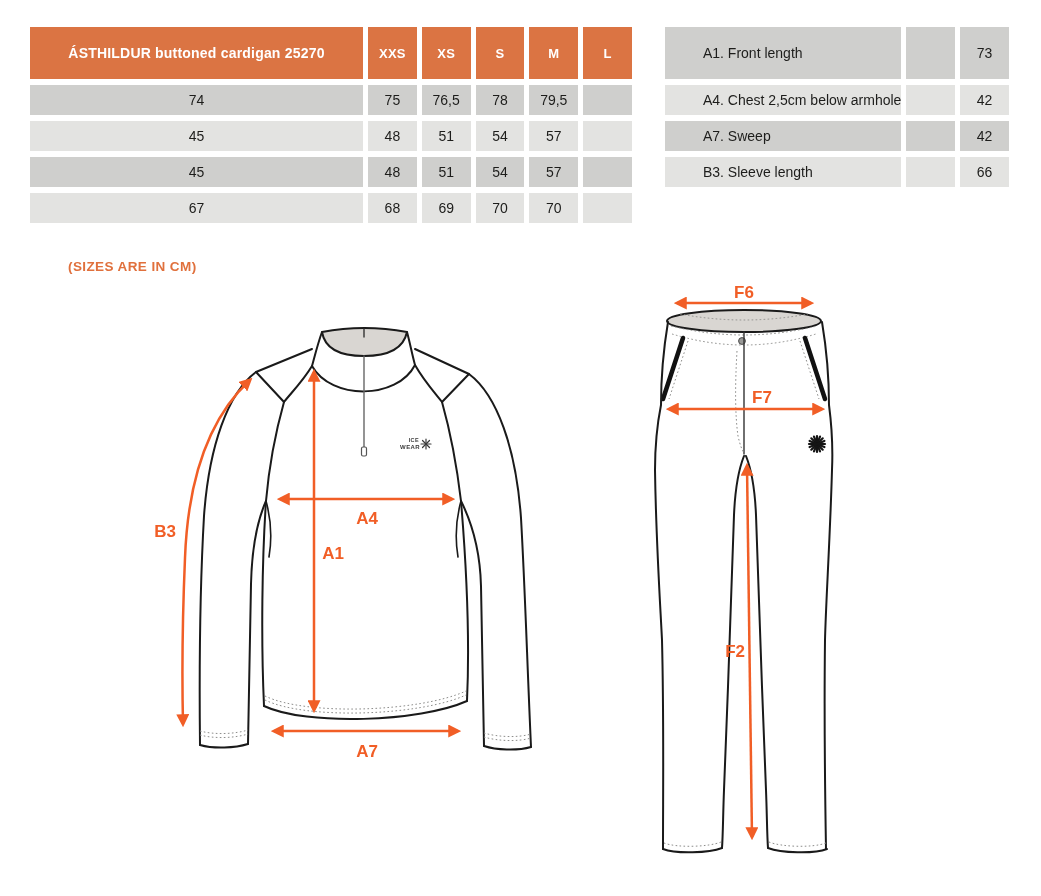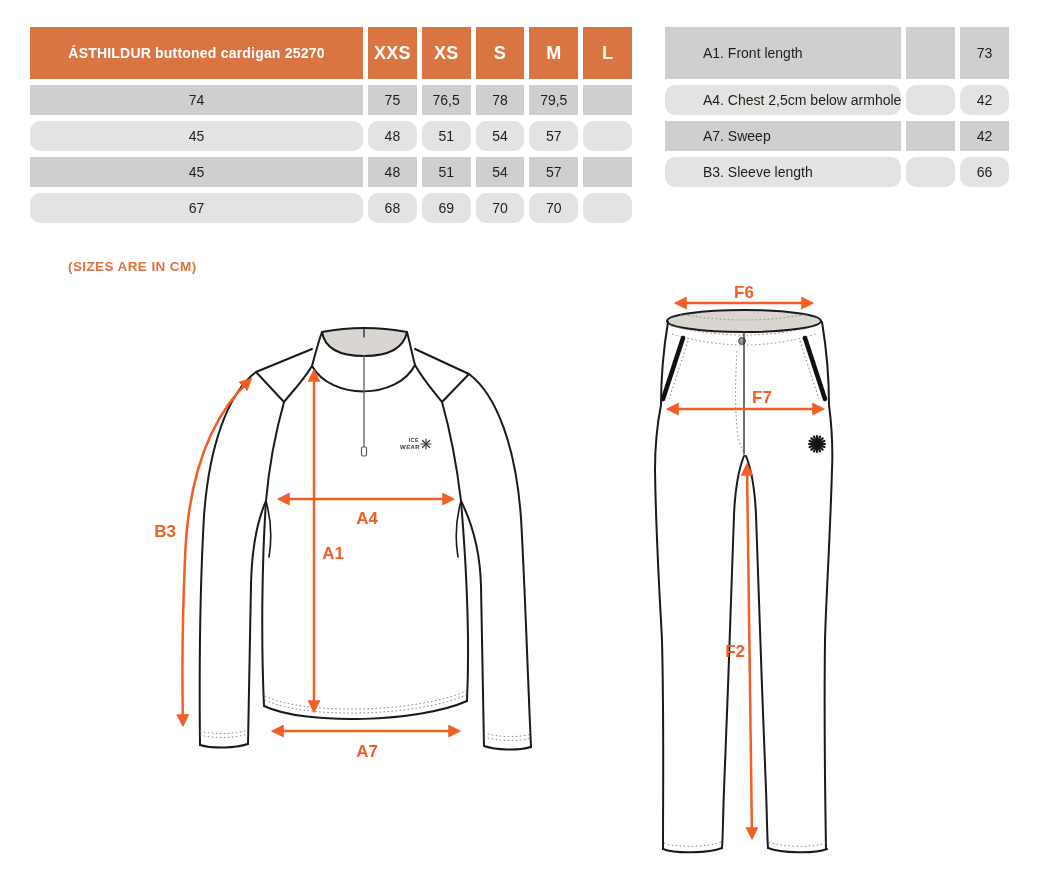--- a/index.html
+++ b/index.html
@@ -12,25 +12,25 @@
     position:absolute; left:30px; top:27px; width:979px;
     display:grid;
     grid-template-columns:333px repeat(8, 1fr);
     grid-template-rows:52px repeat(4, 30px);
     column-gap:5px; row-gap:6px;
   }
   .cell {
     display:flex; align-items:center; justify-content:center;
     font-size:14px; color:#1d1d1b; white-space:nowrap;
   }
-  .cell.head { background:#db7443; color:#ffffff; font-weight:bold; font-size:18px; letter-spacing:.2px; }
+  .cell.head { background:#db7443; color:#ffffff; font-weight:bold; font-size:13px; letter-spacing:.2px; }
   .cell.title { font-size:14px; }
   .cell.label { justify-content:flex-start; padding-left:38px;margin-left:28px; }
   .cell.shade-a { background:#cfcfcd; }
-  .cell.shade-b { background:#e3e3e1;border-radius:10px; }
+  .cell.shade-b { background:#e3e3e1; }
   
   .note {
     position:absolute; left:68px; top:259px;
     color:#e0703c; font-size:13.5px; font-weight:600; letter-spacing:.4px;
   }
   
   .diagram { position:absolute; }
   .sweater-svg { left:140px; top:288px; width:450px; height:492px; }
   .pants-svg  { left:615px; top:278px; width:270px; height:600px; }
   .outline { fill:none; stroke:#1a1a1a; stroke-width:2; stroke-linecap:round; stroke-linejoin:round; }

